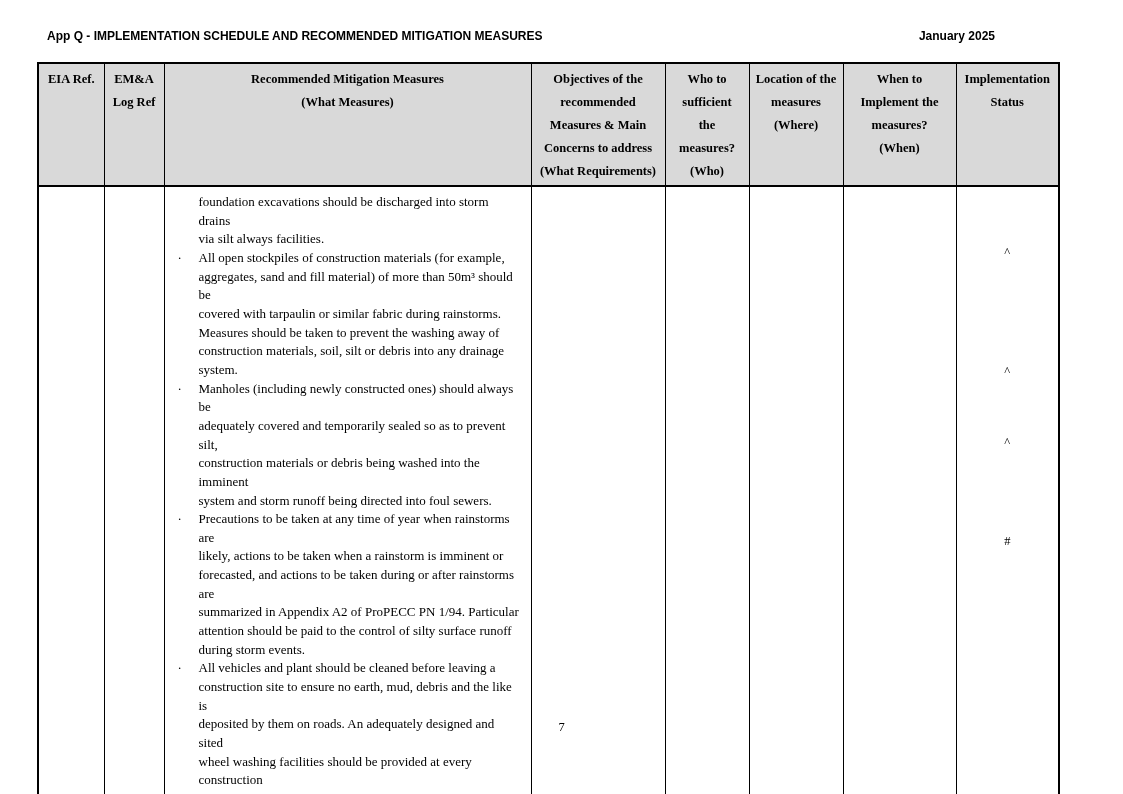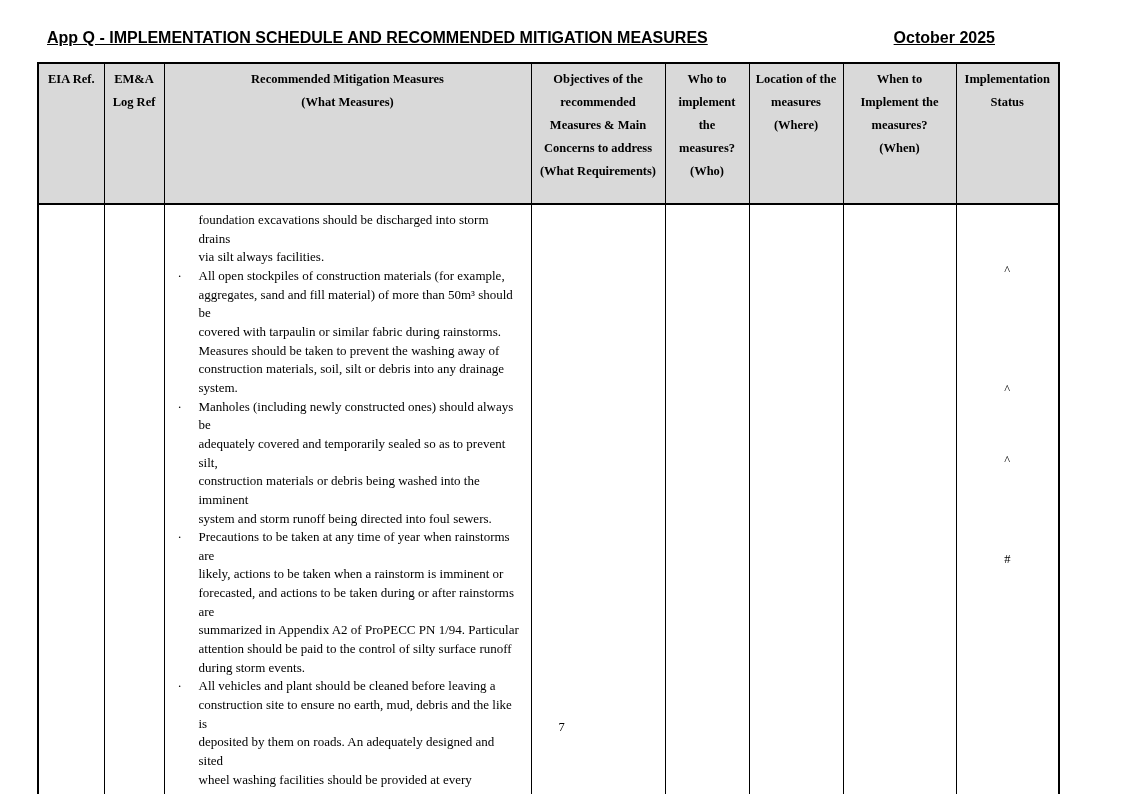--- a/index.html
+++ b/index.html
@@ -16,42 +16,41 @@
     overflow: hidden;
   }
   .doc-header {
     position: absolute;
     top: 29px; left: 47px; width: 948px;
     display: flex;
     justify-content: space-between;
     align-items: flex-start;
     font-family: "Liberation Sans", sans-serif;
     font-weight: bold;
-    font-size: 16px;
+    font-size: 12px;
     white-space: nowrap;
-    text-decoration: underline;
   }
   table.schedule {
     position: absolute;
     left: 37px; top: 62px;
     width: 1021px;
     border-collapse: collapse;
     table-layout: fixed;
     border: 2px solid #000;
   }
   table.schedule th {
     background: #d9d9d9;
     border: 1px solid #000;
     border-bottom: 2px solid #000;
     vertical-align: top;
     text-align: center;
     font-weight: bold;
     font-size: 12.5px;
     line-height: 23px;
-    padding: 4px 2px 20px;
+    padding: 4px 2px 2px;
     height: 115px;
     white-space: pre-line;
   }
   table.schedule td {
     border: 1px solid #000;
     vertical-align: top;
     background: #ffffff;
     height: 531px;
     font-size: 13px;
     line-height: 18.65px;
@@ -78,21 +77,21 @@
     font-size: 12.5px;
   }
 </style>
 </head>
 <body>
 
 <div class="page">
 
   <div class="doc-header">
     <span>App Q - IMPLEMENTATION SCHEDULE AND RECOMMENDED MITIGATION MEASURES</span>
-    <span>October 2025</span>
+    <span>January 2025</span>
   </div>
 
   <table class="schedule">
     <colgroup>
       <col style="width:66px">
         <col style="width:60px">
         <col style="width:367px">
         <col style="width:134px">
       <col style="width:84px">
         <col style="width:94px">
@@ -110,21 +109,21 @@
           <th><span>Recommended Mitigation Measures
 (What Measures)</span></th>
 
           <th><span>Objectives of the
 recommended
 Measures &amp; Main
 Concerns to address
 (What Requirements)</span></th>
 
           <th><span>Who to
-implement
+sufficient
 the
 measures?
 (Who)</span></th>
 
           <th><span>Location of the
 measures
 (Where)</span></th>
 
           <th><span>When to
 Implement the

